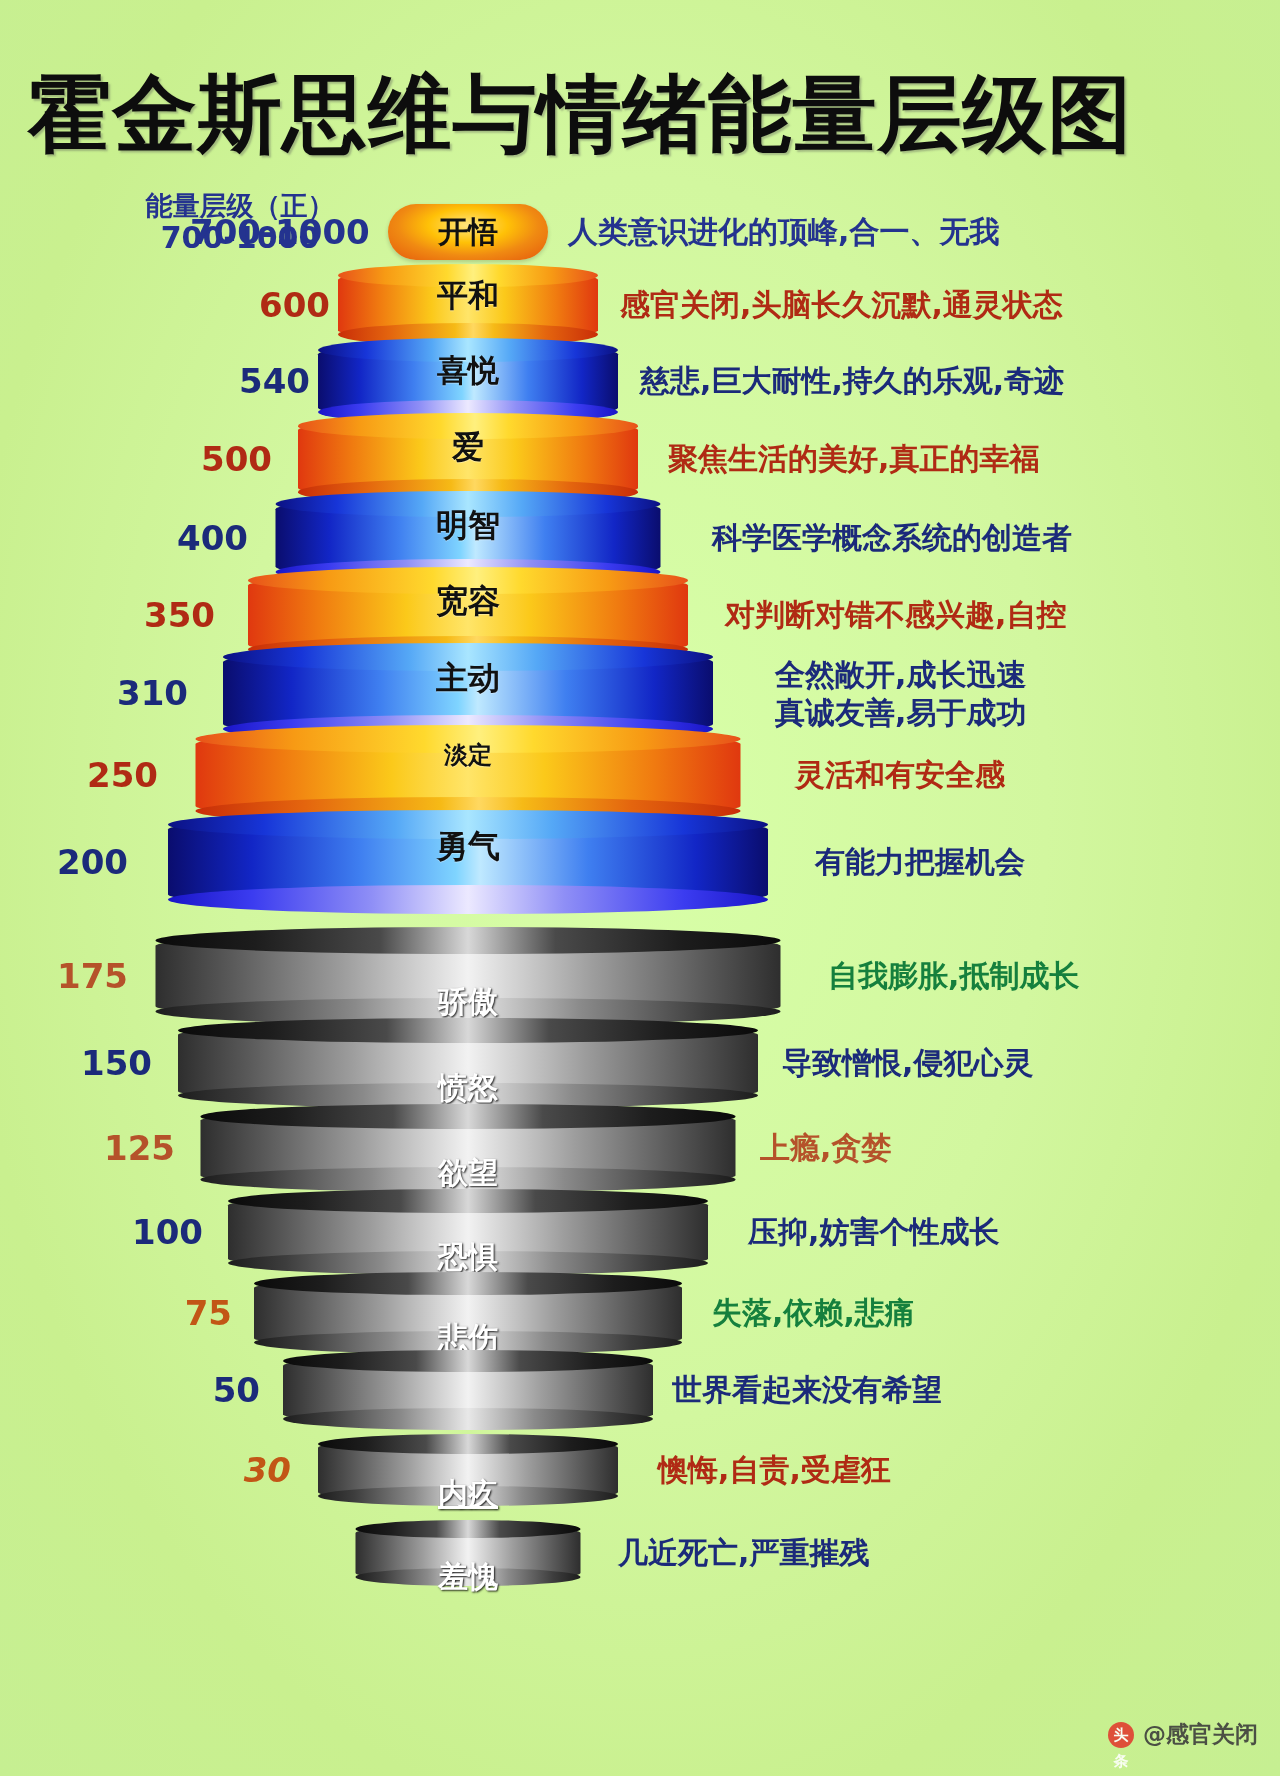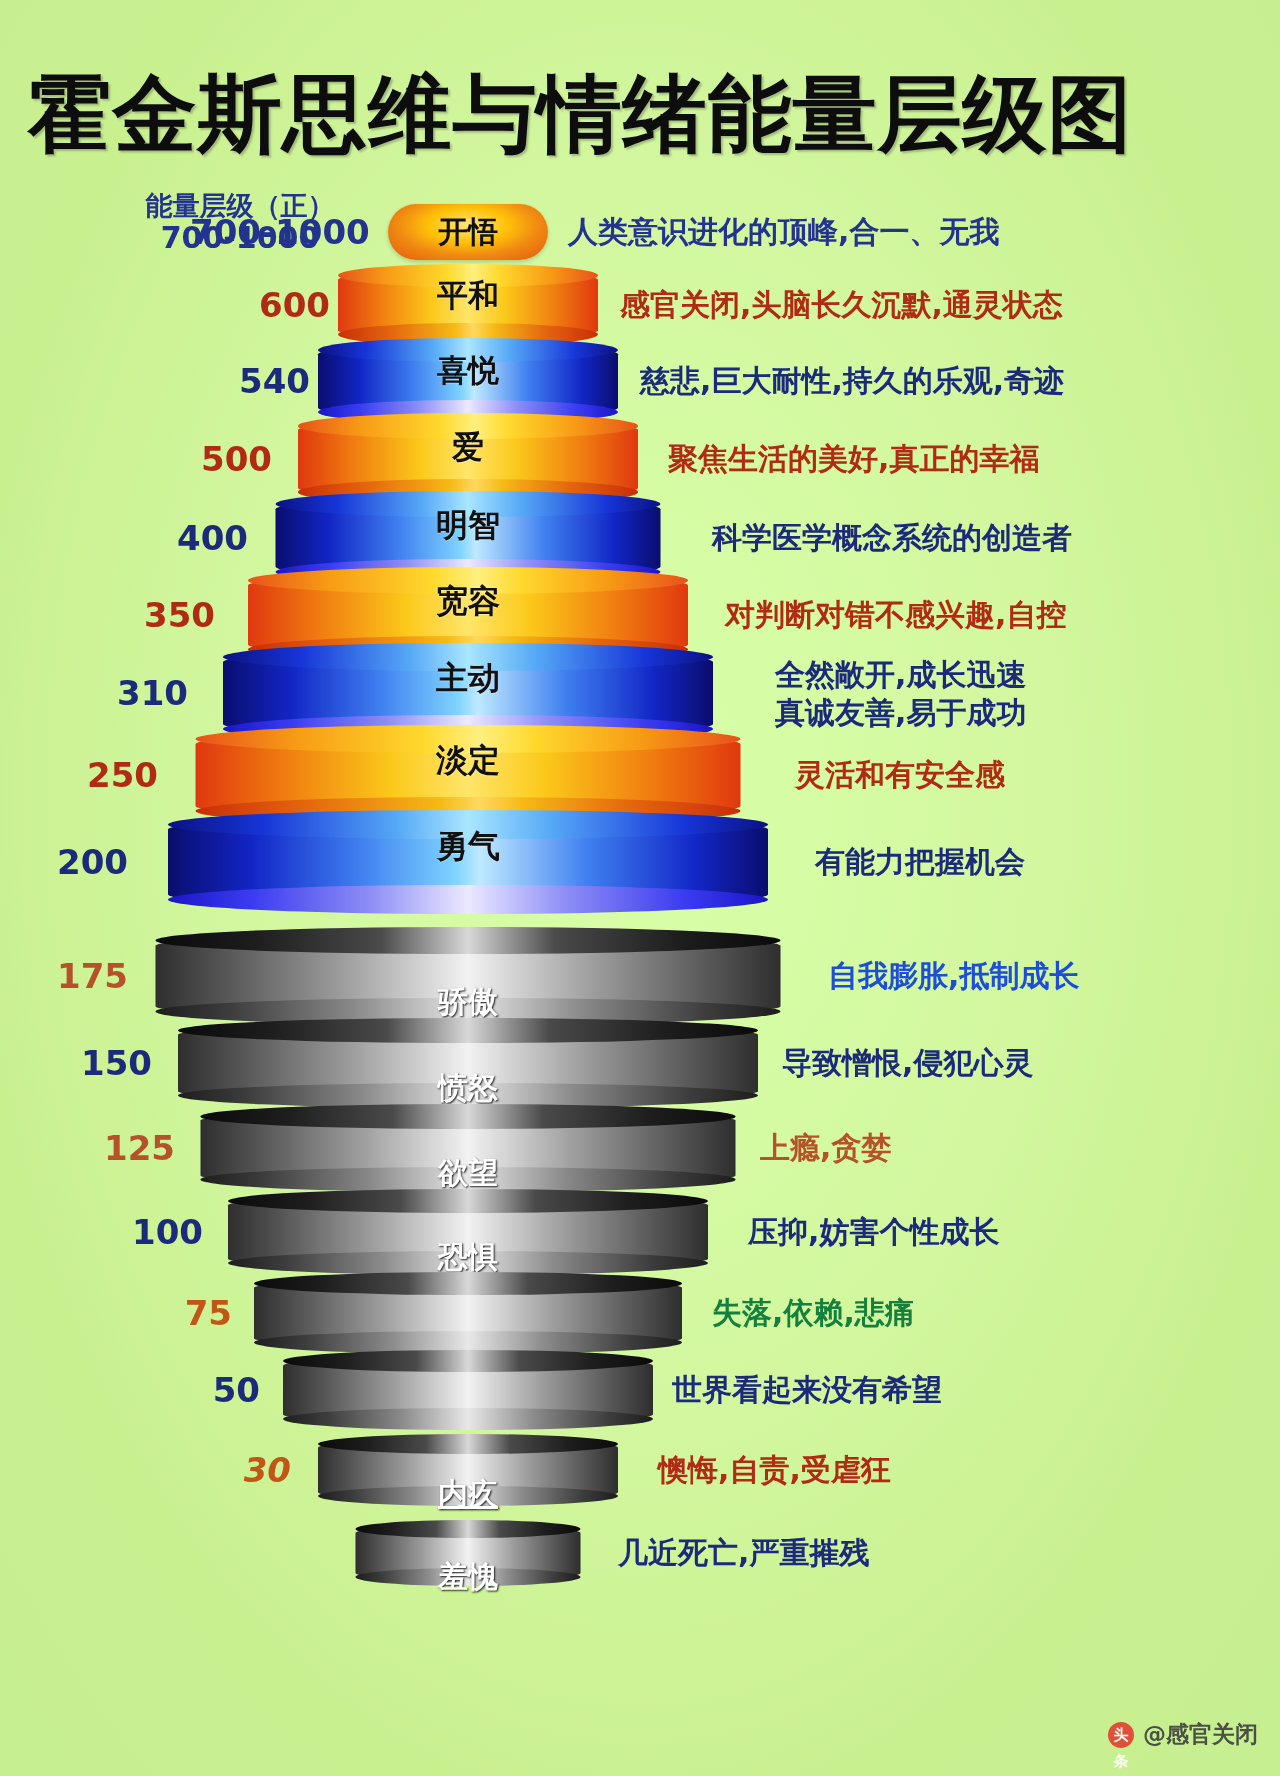--- a/index.html
+++ b/index.html
@@ -228,21 +228,21 @@
         </div>
         <div class="desc" style="left: 775px; top: 693px; color: rgb(27, 42, 122);"><span>全然敞开,成长迅速</span><span class="d2">真诚友善,易于成功</span></div>
       </div>
       <div class="row" style="top: 0px;">
         <div class="level-num" style="color: rgb(176, 42, 20); left: 48px; width: 110px; top: 775px;">250</div>
         <div class="disc-wrap" style="left: 468px; top: 725px; width: 545px; height: 100px;">
           <div class="disc warm">
             <div class="body"></div>
             <div class="bottom"></div>
             <div class="top"></div>
-            <div class="label" style="font-size: 32px; top: 14px;">淡定</div>
+            <div class="label" style="font-size: 24px; top: 14px;">淡定</div>
           </div>
         </div>
         <div class="desc" style="left: 795px; top: 775px; color: rgb(176, 42, 20);"><span>灵活和有安全感</span></div>
       </div>
       <div class="row" style="top: 0px;">
         <div class="level-num" style="color: rgb(27, 42, 122); left: 18px; width: 110px; top: 862px;">200</div>
         <div class="disc-wrap" style="left: 468px; top: 810px; width: 600px; height: 104px;">
           <div class="disc cool">
             <div class="body"></div>
             <div class="bottom"></div>
@@ -255,21 +255,21 @@
       <div class="row" style="top: 0px;">
         <div class="level-num" style="color: rgb(181, 82, 42); left: 18px; width: 110px; top: 976px;">175</div>
         <div class="disc-wrap" style="left: 468px; top: 927px; width: 625px; height: 98px;">
           <div class="disc gray">
             <div class="body"></div>
             <div class="bottom"></div>
             <div class="top"></div>
             <div class="label" style="font-size: 30px; top: 54.88px;">骄傲</div>
           </div>
         </div>
-        <div class="desc" style="left: 828px; top: 976px; color: #1d4ed8;"><span>自我膨胀,抵制成长</span></div>
+        <div class="desc" style="left: 828px; top: 976px; color: #15803d;"><span>自我膨胀,抵制成长</span></div>
       </div>
       <div class="row" style="top: 0px;">
         <div class="level-num" style="color: rgb(27, 42, 122); left: 42px; width: 110px; top: 1063px;">150</div>
         <div class="disc-wrap" style="left: 468px; top: 1018px; width: 580px; height: 90px;">
           <div class="disc gray">
             <div class="body"></div>
             <div class="bottom"></div>
             <div class="top"></div>
             <div class="label" style="font-size: 30px; top: 50.4px;">愤怒</div>
           </div>
@@ -300,20 +300,21 @@
         </div>
         <div class="desc" style="left: 748px; top: 1232px; color: rgb(27, 42, 122);"><span>压抑,妨害个性成长</span></div>
       </div>
       <div class="row" style="top: 0px;">
         <div class="level-num" style="color: rgb(194, 86, 22); left: 122px; width: 110px; top: 1313px;">75</div>
         <div class="disc-wrap" style="left: 468px; top: 1272px; width: 428px; height: 82px;">
           <div class="disc gray">
             <div class="body"></div>
             <div class="bottom"></div>
             <div class="top"></div>
+            <div class="label" style="font-size: 30px; top: 45.92px;">悲伤</div>
           </div>
         </div>
         <div class="desc" style="left: 712px; top: 1313px; color: #15803d;"><span>失落,依赖,悲痛</span></div>
       </div>
       <div class="row" style="top: 0px;">
         <div class="level-num" style="color: rgb(27, 42, 122); left: 150px; width: 110px; top: 1390px;">50</div>
         <div class="disc-wrap" style="left: 468px; top: 1350px; width: 370px; height: 80px;">
           <div class="disc gray">
             <div class="body"></div>
             <div class="bottom"></div>

